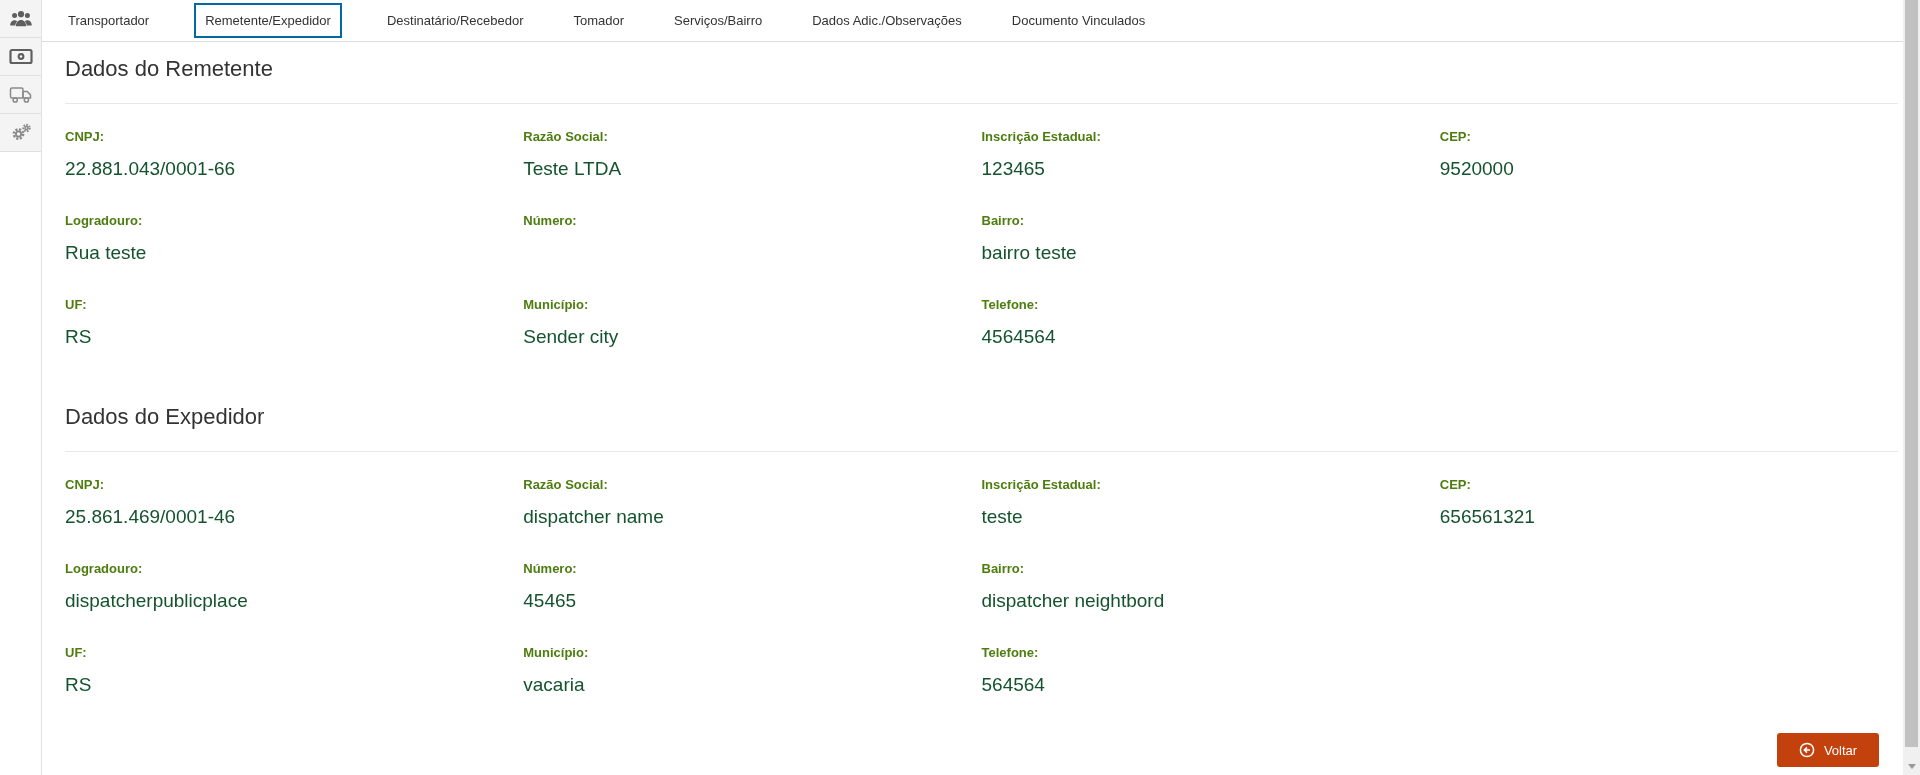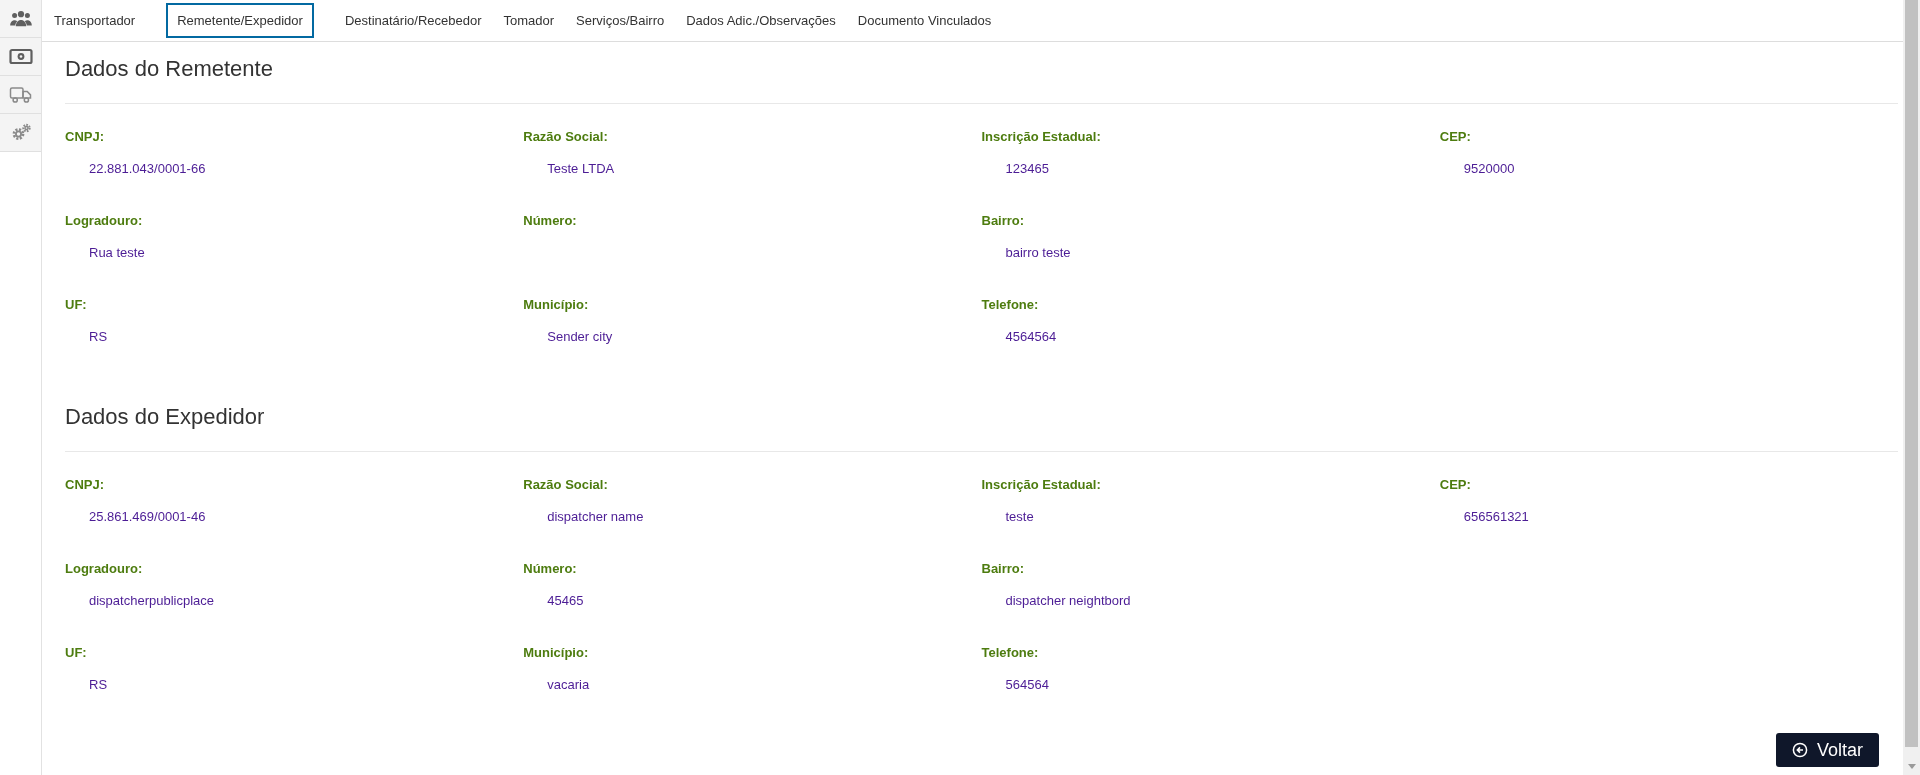--- a/index.html
+++ b/index.html
@@ -10,38 +10,38 @@
   
   .rail { width:42px; height:775px; border-right:1px solid #e2e2e2; background:#fff; flex:0 0 42px; }
   .rail-cell { height:38px; display:flex; align-items:center; justify-content:center;
                background:#f4f4f4; border-bottom:1px solid #e0e0e0; cursor:pointer; }
 
   
   .main { position:relative; width:1861px; height:775px; }
 
   .tabbar { height:42px; display:flex; align-items:center; border-bottom:1px solid #ddd;
             background:#fff; padding-left:1px; }
-  .tab { font-size:13px; color:#333; padding:0 11px; line-height:42px; white-space:nowrap; cursor:pointer; }
+  .tab { font-size:13px; color:#333; padding:0 25px; line-height:42px; white-space:nowrap; cursor:pointer; }
   .tab.highlighted { border:2px solid #0369a1; line-height:normal; padding:8px 9px; margin:0 20px; }
 
   .content { padding:0 5px 0 23px; }
   .section-title { margin-top:14px; font-size:22px; font-weight:400; color:#333; }
   .section-title.second { margin-top:60px; }
   .section-rule { border:none; border-top:1px solid #e8e8e8; margin:21px 0 0 0; }
   .fields { margin-top:25px; }
   .frow { display:flex; margin-bottom:37px; }
   .field { width:25%; padding-right:24px; }
   .flabel { font-size:13px; font-weight:bold; color:#4d7c0f; line-height:15px; }
-  .fvalue { font-size:13px; color:#4c1d95; line-height:15px; margin-top:17px;margin-left:24px; }
+  .fvalue { font-size:19px; color:#14532d; line-height:15px; margin-top:17px; }
 
   
   .back-btn { position:absolute; right:24px; bottom:8px; height:34px; min-width:102px;
-              background:#0f172a; color:#fff; border:none; border-radius:3px;
-              display:flex; align-items:center; justify-content:space-between; gap:9px;
-              font-size:18px; font-family:inherit; cursor:pointer; padding:0 16px; }
+              background:#c2410c; color:#fff; border:none; border-radius:3px;
+              display:flex; align-items:center; justify-content:center; gap:9px;
+              font-size:13px; font-family:inherit; cursor:pointer; padding:0 16px; }
 
   
   .scrollbar { position:absolute; right:0; top:0; width:17px; height:775px; background:#f0f0f0; }
   .scroll-thumb { position:absolute; top:0; left:2px; width:13px; height:747px; background:#c1c1c1; }
   .scroll-down { position:absolute; bottom:2px; left:0; width:17px; height:14px;
                  display:flex; align-items:center; justify-content:center; }
   .scroll-down .tri { width:0; height:0; border-left:4px solid transparent;
                  border-right:4px solid transparent; border-top:5px solid #9a9a9a; }
 
   svg { display:block; }

